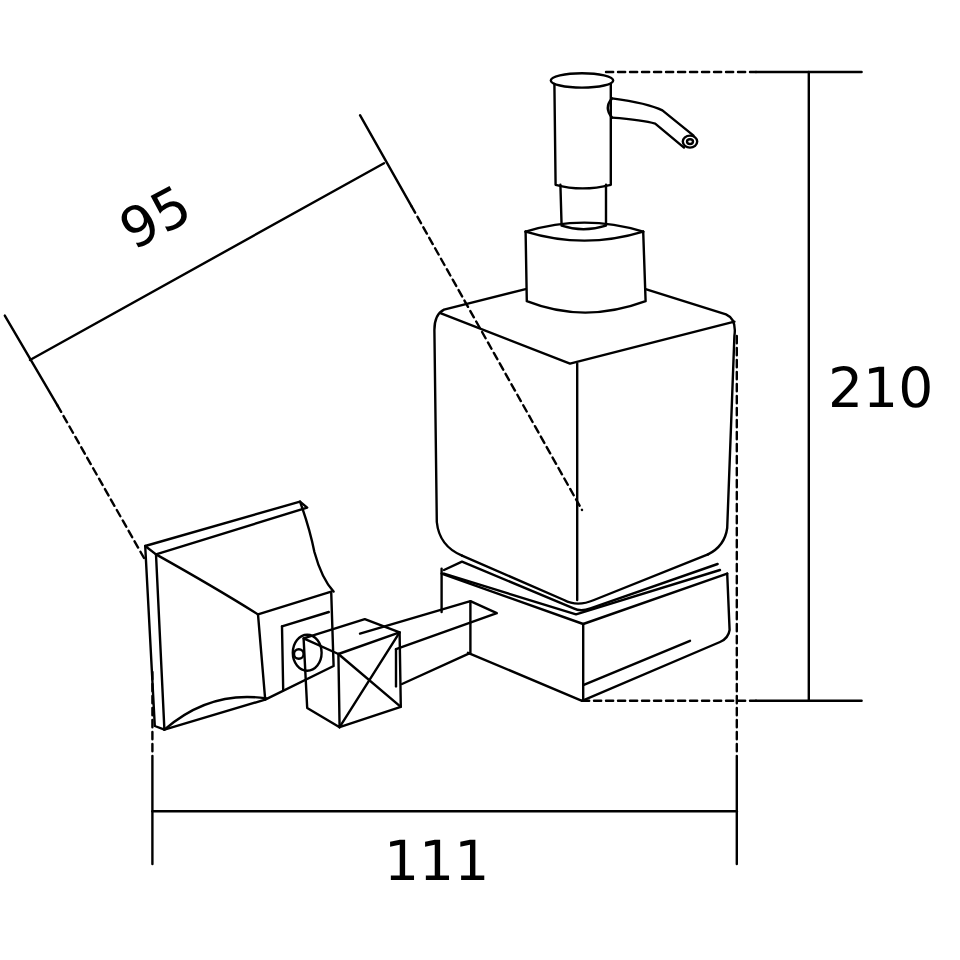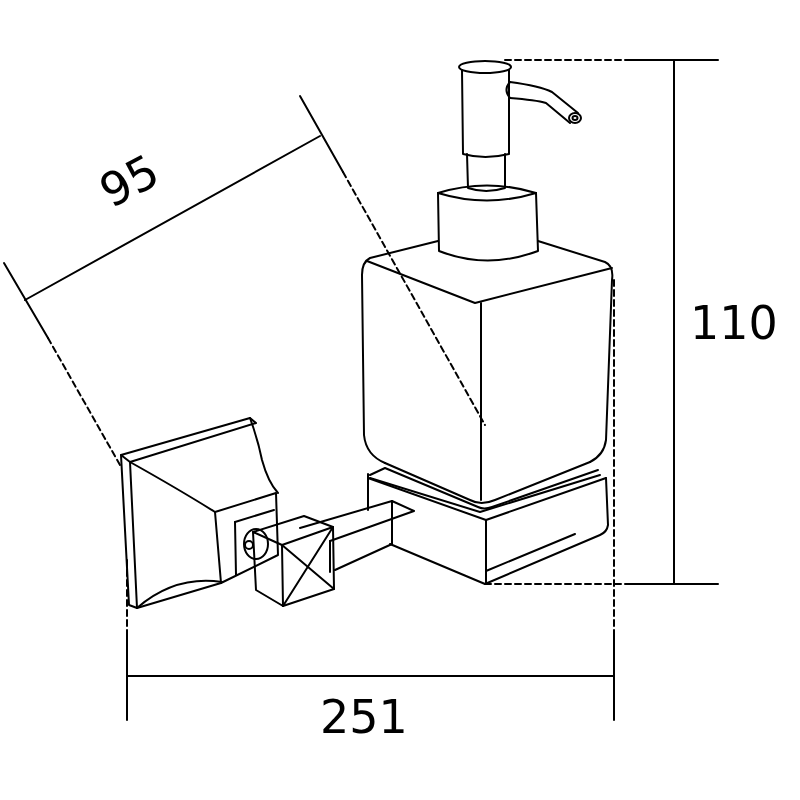--- a/index.html
+++ b/index.html
@@ -106,15 +106,15 @@
       <path d="M121 455 L129 605 L137 608 L130 462"></path>
       <path d="M250 418 Q258 440 262 460 Q268 482 278 493"></path>
       <path d="M130 462 Q180 490 215 512"></path>
       <path d="M137 608 L221 583"></path>
       <path d="M137 608 Q175 575 222 582"></path>
     </g>
   </g>
 </svg>
 
 <div class="dim-label" id="dim-95">95</div>
-<div class="dim-label" id="dim-160">110</div>
-<div class="dim-label" id="dim-135">251</div>
+<div class="dim-label" id="dim-160">210</div>
+<div class="dim-label" id="dim-135">111</div>
 </div>
 
 </body></html>

